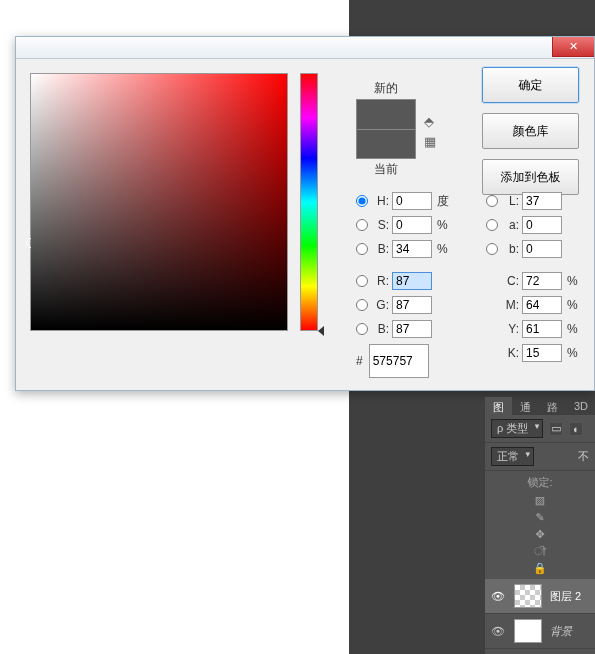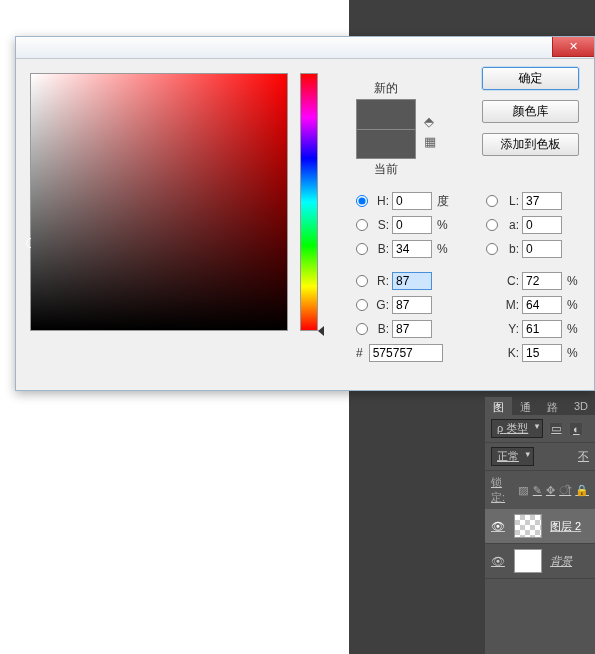--- a/index.html
+++ b/index.html
@@ -48,51 +48,51 @@
 .swatch-group { position: absolute; left: 340px; top: 8px; text-align: center; margin-top: 11px; }
 .swatch-new, .swatch-cur {
   width: 60px; height: 30px; border: 1px solid #888; margin: 0 auto;
 }
 .swatch-new { border-bottom: none; }
 .swatch-lbl { font-size: 12px; margin: 2px 0; }
 .icon-cube, .icon-square {
   position: absolute; font-size: 13px; color: #666;
 }
 .btn {
-  display: block; width: 97px; height: 23px; margin-bottom: 10px;
+  display: block; width: 97px; height: 36px; margin-bottom: 10px;
   background: linear-gradient(#fdfdfd, #e5e5e5); border: 1px solid #999;
   font-size: 12px; cursor: pointer; border-radius: 2px;
 }
 .btn.primary { border: 1px solid #4a90d9; outline: 1px solid #c7ddf1; }
 .btns { position: absolute; right: 15px; top: 8px; }
 .fields1 { position: absolute; left: 340px; top: 130px; }
 .fields2 { position: absolute; left: 470px; top: 130px; }
 .row { display: flex; align-items: center; height: 24px; }
 .radio { width: 12px; height: 12px; margin-right: 3px; }
 .lbl { width: 18px; text-align: right; margin-right: 3px; }
 .inp {
   width: 40px; height: 18px; border: 1px solid #999; font-size: 12px;
   padding: 0 3px; background: #fff;
 }
 .inp.sel { background: #cde5ff; border-color: #4a90d9; }
 .unit { margin-left: 5px; width: 18px; }
 .hexrow { position: absolute; left: 340px; top: 285px; display: flex; align-items: center; }
-.hexinp { width: 74px; height: 18px; border: 1px solid #999; font-size: 12px; padding: 0 3px; margin-left: 6px; }
+.hexinp { width: 60px; height: 18px; border: 1px solid #999; font-size: 12px; padding: 16px 3px; margin-left: 6px; }
 .webonly { position: absolute; left: 14px; top: 285px; display: flex; align-items: center; font-size: 12px; }
 .webonly input { margin-right: 5px; }
 
 .panel-tabs { position: absolute; top: 397px; left: 485px; right: 0; font-size: 11px; color: #bbb; display: flex; border-bottom: 1px solid #222; }
 .panel-tab { padding: 3px 8px; cursor: pointer; }
 .panel-tab.active { background: #535353; color: #eee; }
-.panel-body { position: absolute; top: 415px; left: 485px; right: 0; bottom: 0; background: #535353; color: #ccc; font-size: 11px; text-decoration: underline; }
+.panel-body { position: absolute; top: 415px; left: 485px; right: 0; bottom: 0; background: #535353; color: #ccc; font-size: 11px; }
 .panel-row { display: flex; align-items: center; padding: 4px 6px; gap: 6px; border-bottom: 1px solid #444; }
 .dd { background: #444; border: 1px solid #222; color: #ccc; font-size: 11px; padding: 1px 14px 1px 5px; position: relative; cursor: pointer; }
 .dd::after { content: "▾"; position: absolute; right: 3px; top: 1px; font-size: 9px; }
 .mini-icon { width: 14px; height: 14px; display: inline-flex; align-items: center; justify-content: center; color: #ccc; font-size: 11px; border: 1px solid #555; background: #474747; }
-.lock-row { padding: 4px 6px; color: #aaa; display: flex; gap: 4px; align-items: center; }
+.lock-row { padding: 4px 6px; color: #aaa; display: flex; gap: 4px; align-items: center; flex-direction: column; }
 .layer { display: flex; align-items: center; padding: 5px 6px; gap: 8px; border-bottom: 1px solid #444; }
 .layer.sel { background: #6b6b6b; color: #fff; }
 .eye { width: 15px; cursor: pointer; }
 .thumb { width: 28px; height: 24px; border: 1px solid #999; }
 .thumb.checker { background: repeating-conic-gradient(#ccc 0 25%, #fff 0 50%) 0 0/10px 10px; }
 .thumb.white { background: #fff; }
 .lname { font-size: 11px; }
 .lname.italic { font-style: italic; }
 </style>
 </head>

